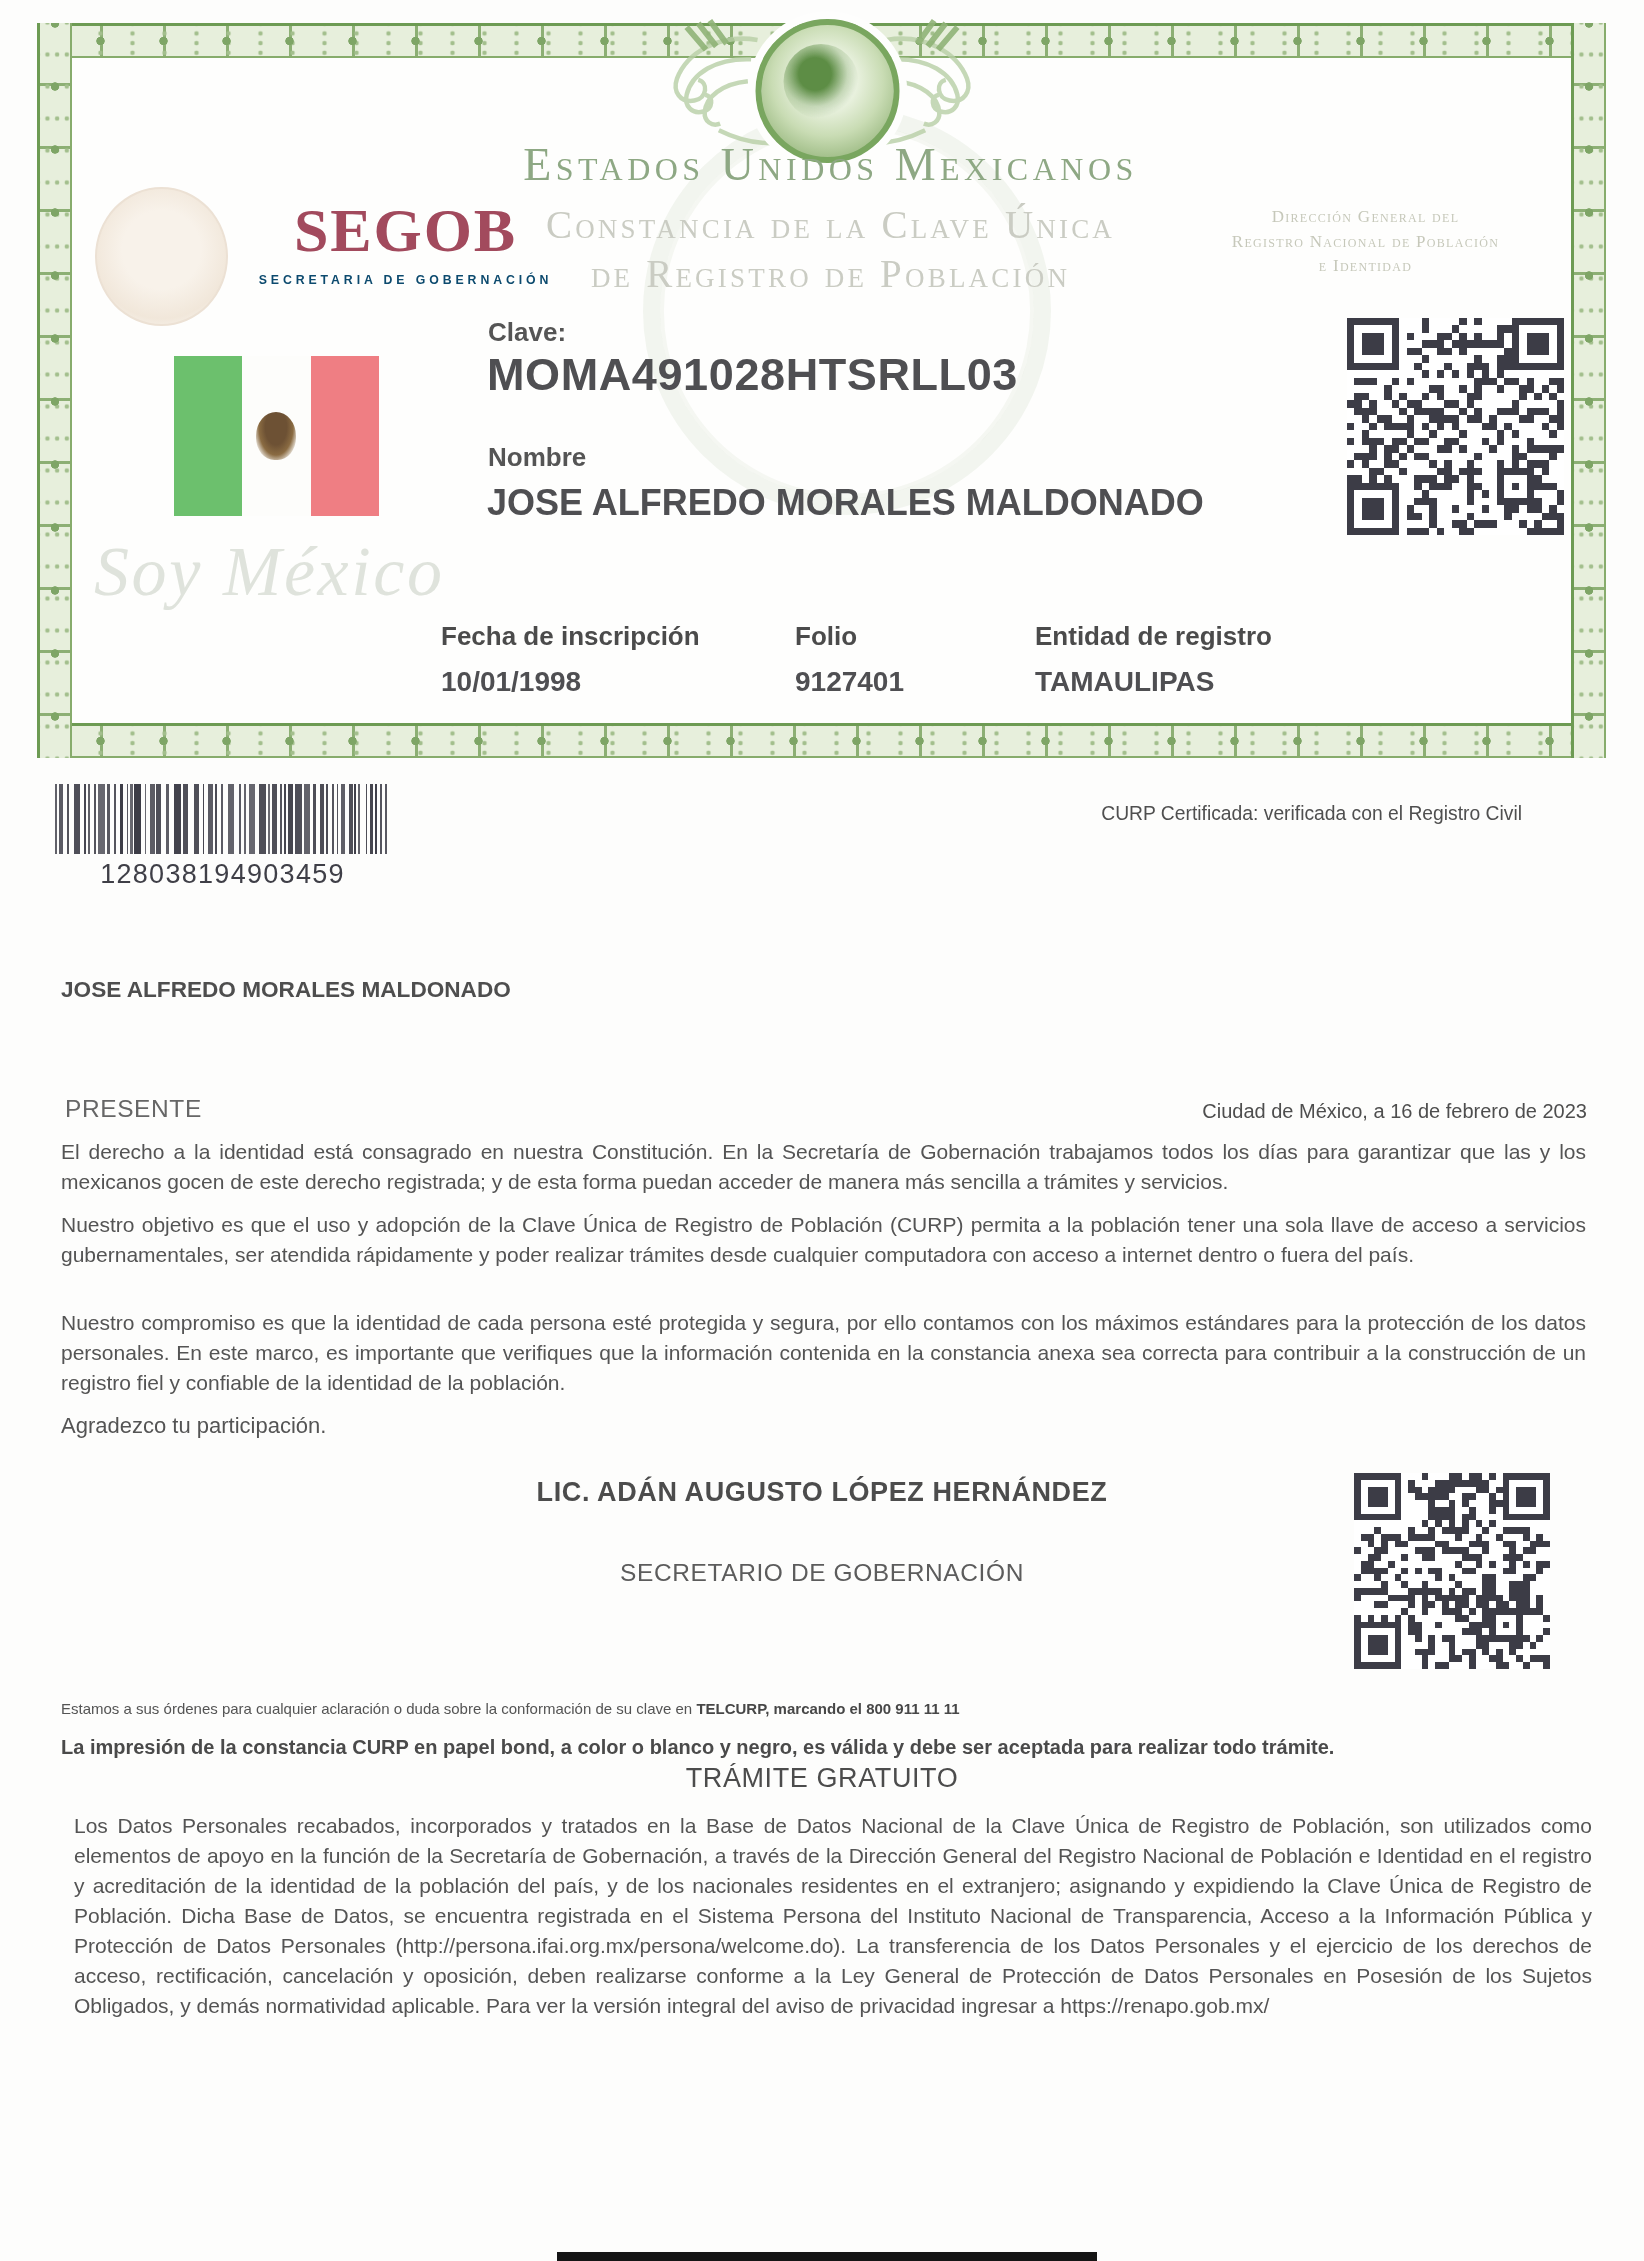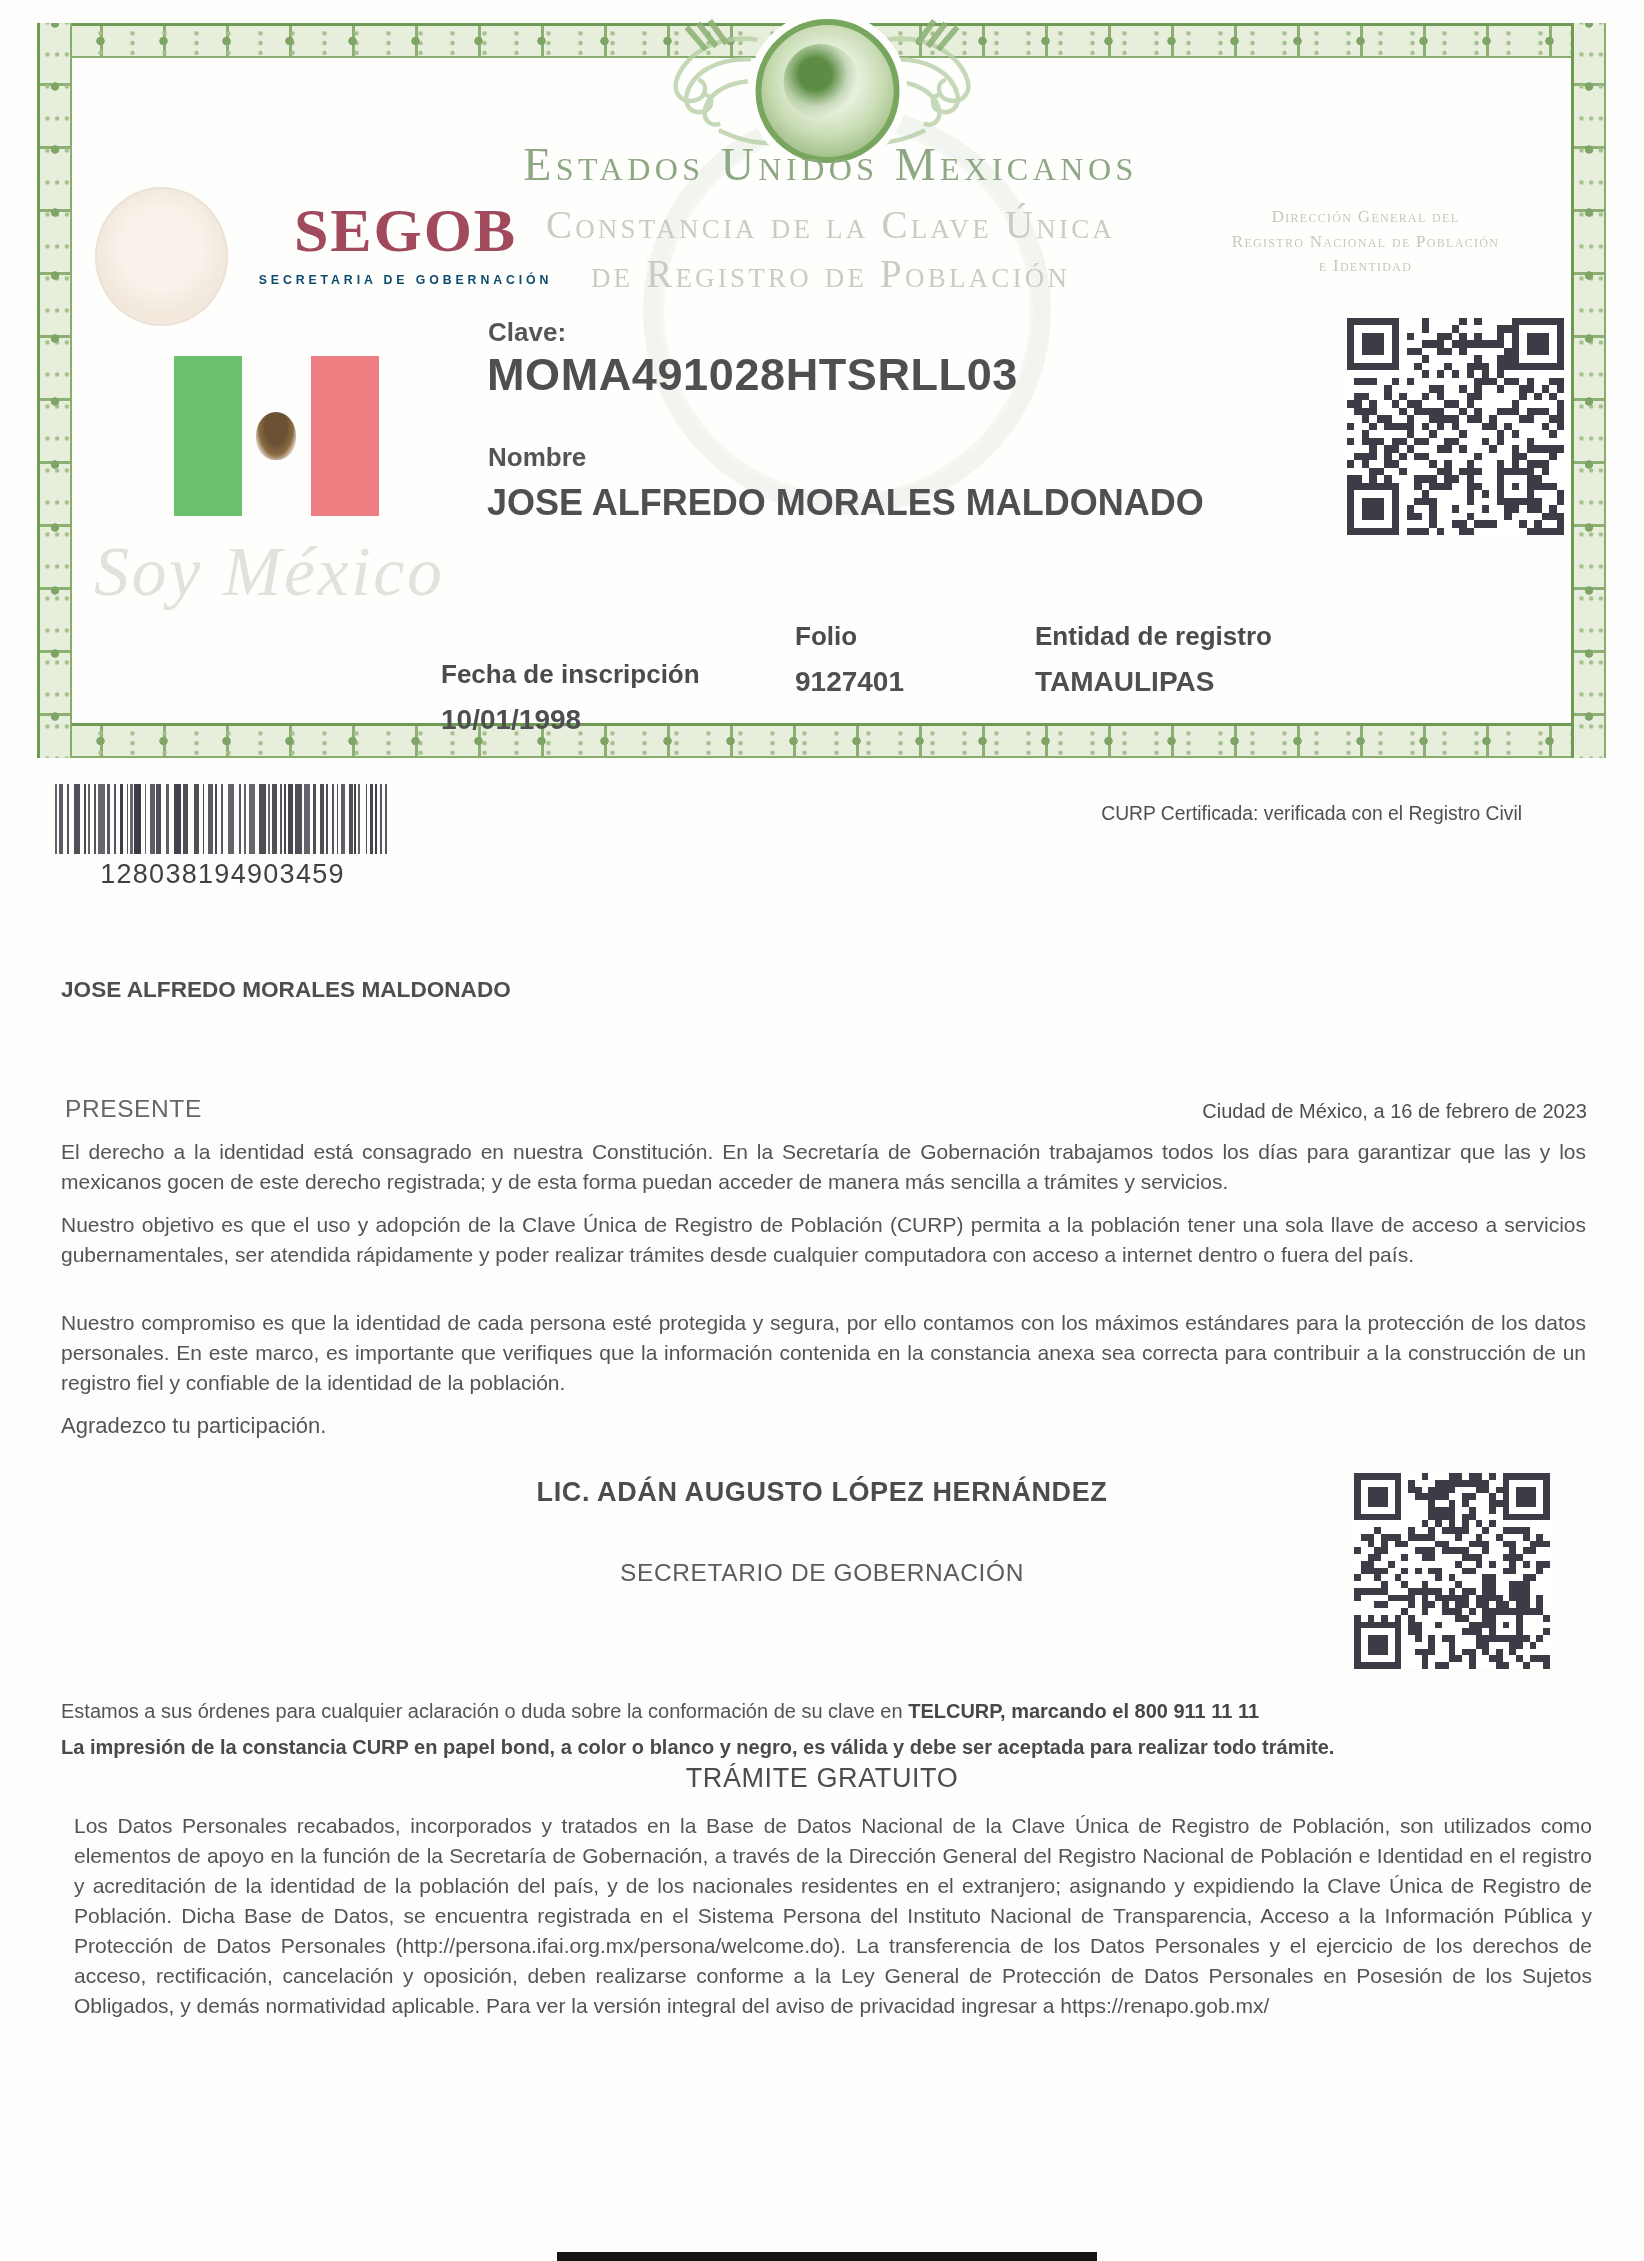--- a/index.html
+++ b/index.html
@@ -65,21 +65,21 @@
   .clave-value{position:absolute;left:450px;top:326px;font-size:45px;font-weight:bold;color:#4f4f52;letter-spacing:0.6px;}
   .nombre-label{position:absolute;left:451px;top:419px;font-size:26px;font-weight:bold;color:#555;}
   .nombre-value{position:absolute;left:450px;top:459px;font-size:36px;font-weight:bold;color:#4f4f52;}
 
   .soy-mexico{position:absolute;left:57px;top:509px;font-family:"Liberation Serif",serif;
     font-style:italic;font-size:70px;color:rgba(186,196,180,.45);letter-spacing:2.6px;}
 
   .field{position:absolute;}
   .field .fl{font-size:26px;font-weight:bold;color:#4b4b4b;}
   .field .fv{font-size:28px;font-weight:bold;color:#4f4f52;margin-top:14px;}
-  .f1{left:404px;top:598px;margin-top:38px;} .f2{left:758px;top:598px;} .f3{left:998px;top:598px;}
+  .f1{left:404px;top:598px;} .f2{left:758px;top:598px;} .f3{left:998px;top:598px;}
 
   .qr{position:absolute;}
   .qr1{left:1310px;top:295px;width:217px;height:217px;}
   .qr2{left:1354px;top:1473px;width:196px;height:196px;}
 
   
   .barcode{position:absolute;left:55px;top:784px;width:335px;height:70px;}
   .barcode-number{position:absolute;left:55px;top:859px;width:335px;text-align:center;
     font-size:27px;color:#3f3f47;letter-spacing:1.3px;}
   .cert-note{position:absolute;left:967px;top:803px;width:555px;text-align:right;
@@ -93,21 +93,21 @@
   .salutation{font-size:24.5px;color:#666;letter-spacing:0.6px;}
   .dateline{font-size:20px;color:#4e4e4e;}
   .p1{position:absolute;left:61px;right:58px;top:1137px;}
   .p2{position:absolute;left:61px;right:58px;top:1210px;}
   .p3{position:absolute;left:61px;right:58px;top:1308px;}
   .closing{position:absolute;left:61px;top:1413px;font-size:22px;color:#545454;}
   .sign-name{position:absolute;left:0;right:0;top:1477px;text-align:center;
     font-size:27px;font-weight:bold;color:#4c4c4c;letter-spacing:0.6px;}
   .sign-title{position:absolute;left:0;right:0;top:1559px;text-align:center;
     font-size:24.5px;color:#5c5c5c;letter-spacing:0.6px;}
-  .contact{position:absolute;left:61px;right:58px;top:1700px;font-size:20px;color:#545454;}
+  .contact{position:absolute;left:61px;right:58px;top:1700px;font-size:15px;color:#545454;}
   .contact b{color:#474747;}
   .print-notice{position:absolute;left:61px;right:58px;top:1736px;font-size:20px;
     font-weight:bold;color:#4a4a4a;}
   .free-notice{position:absolute;left:0;right:0;top:1763px;text-align:center;
     font-size:27px;font-weight:normal;color:#4c4c4c;letter-spacing:0.6px;}
   .privacy{position:absolute;left:74px;right:52px;top:1811px;}
   .bottom-bar{position:absolute;left:557px;bottom:0;width:540px;height:9px;background:#151515;}
 </style>
 </head>
 <body>

